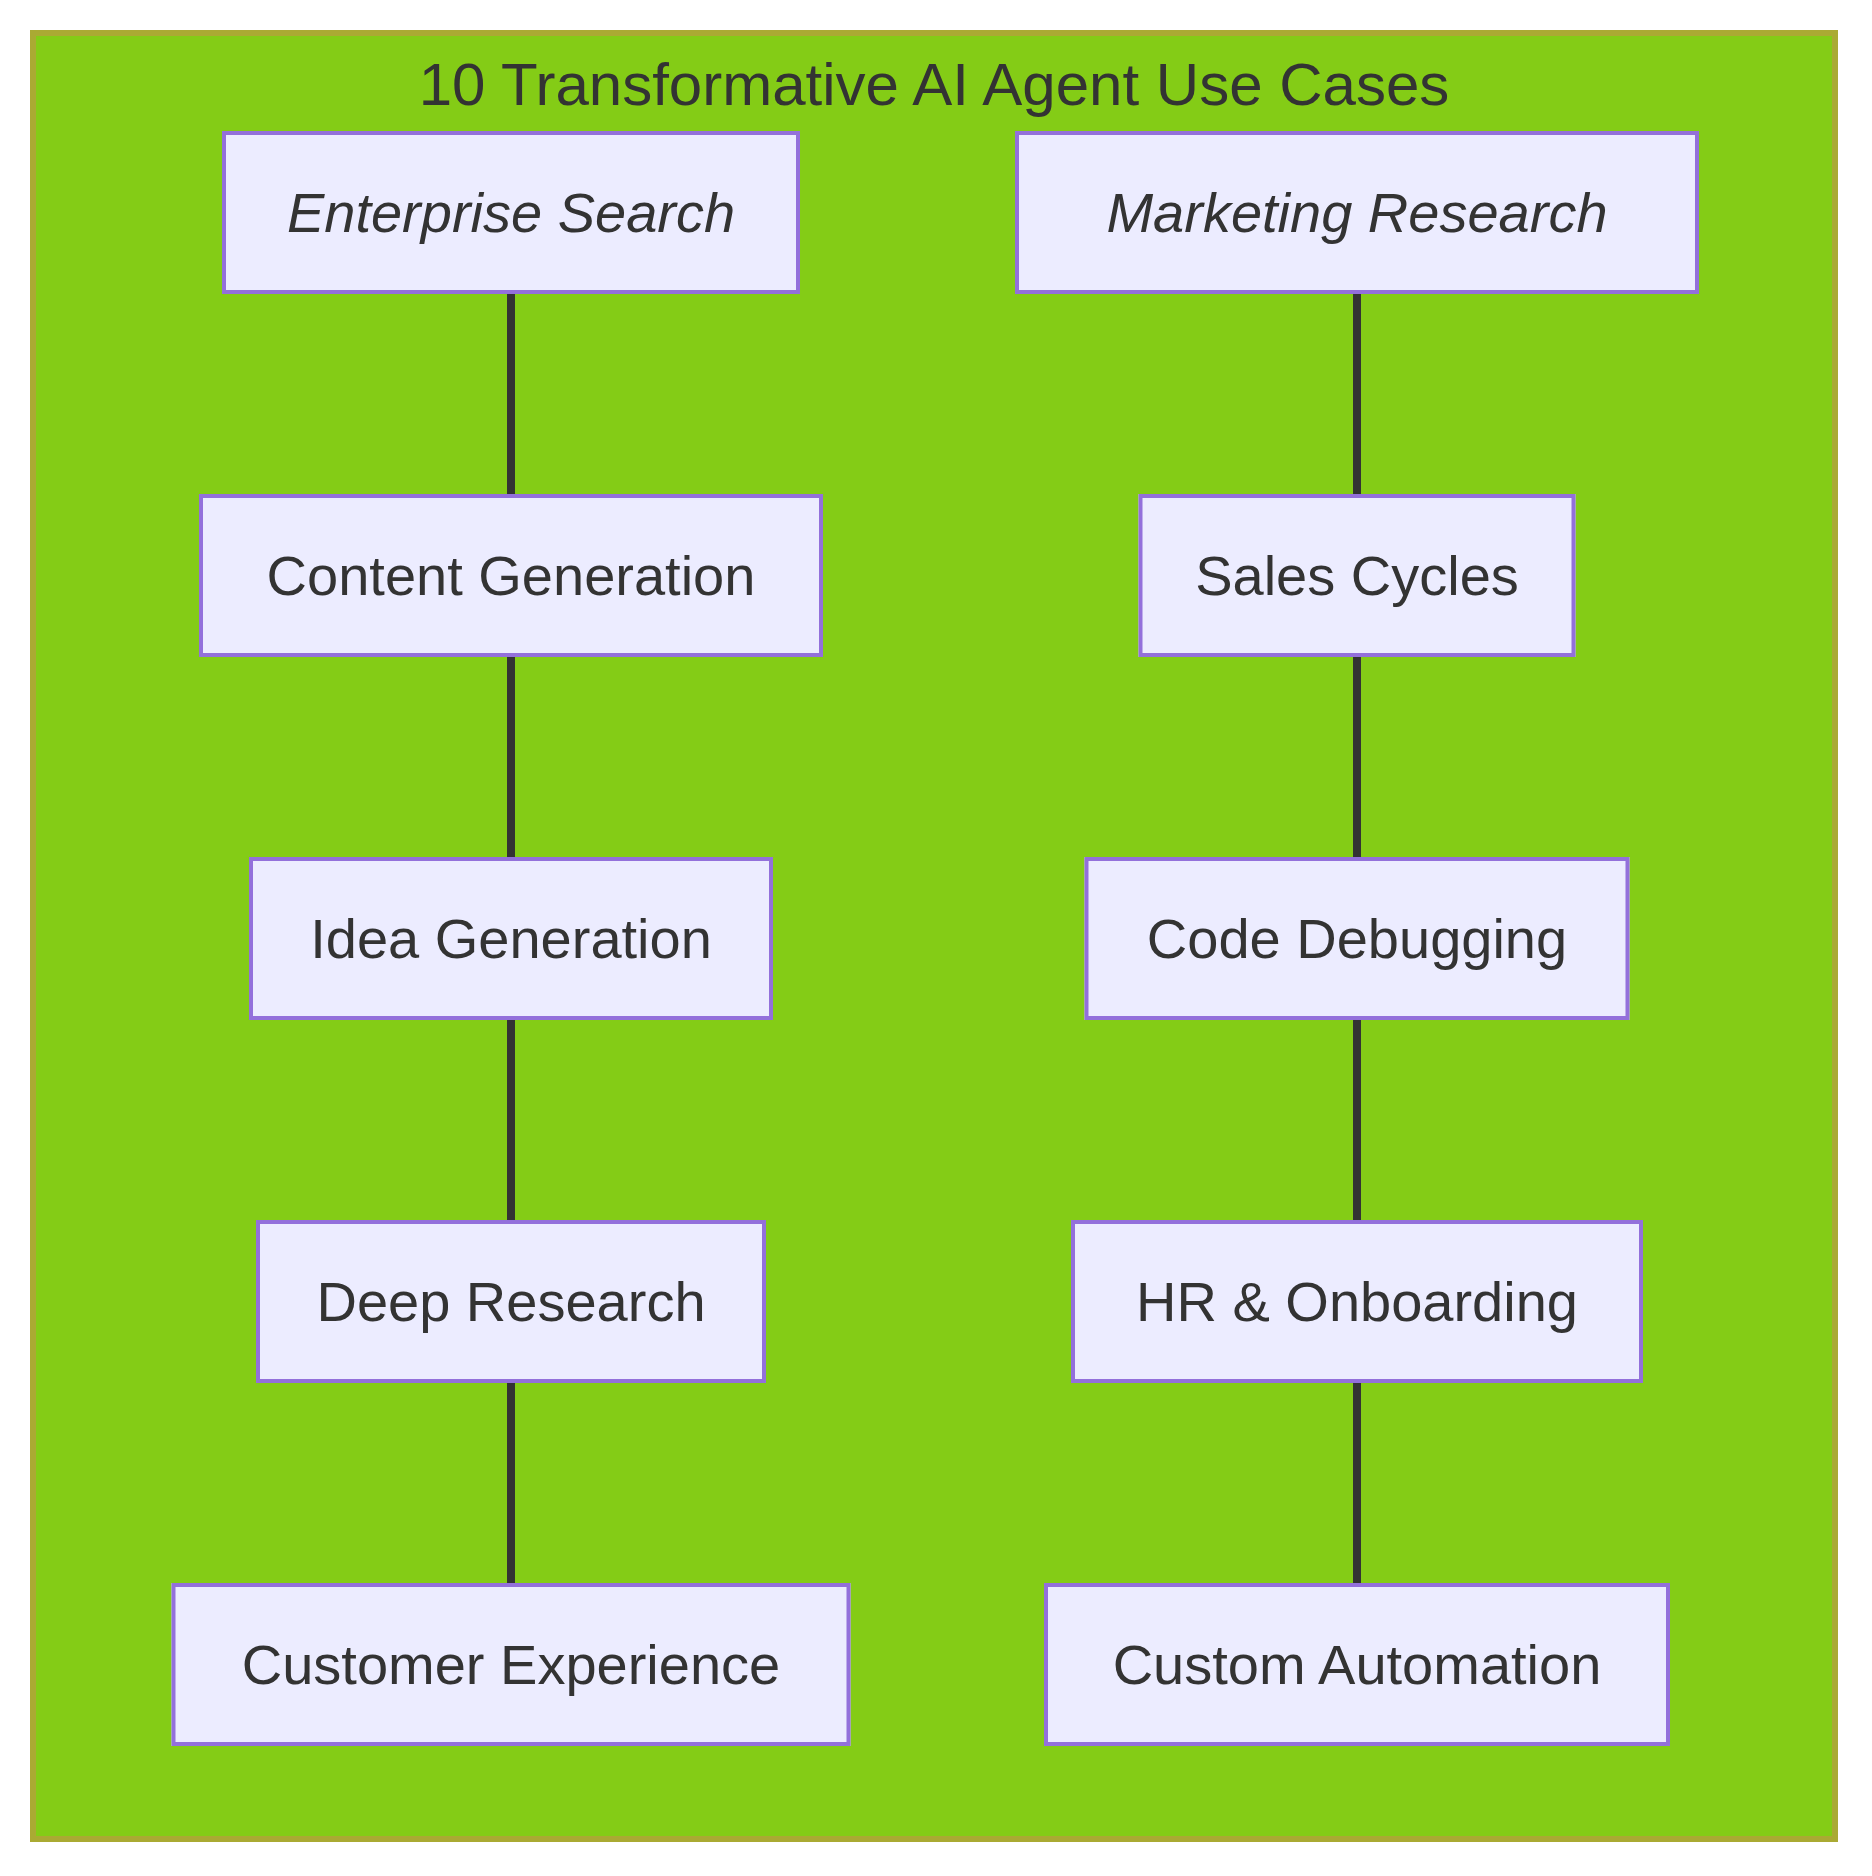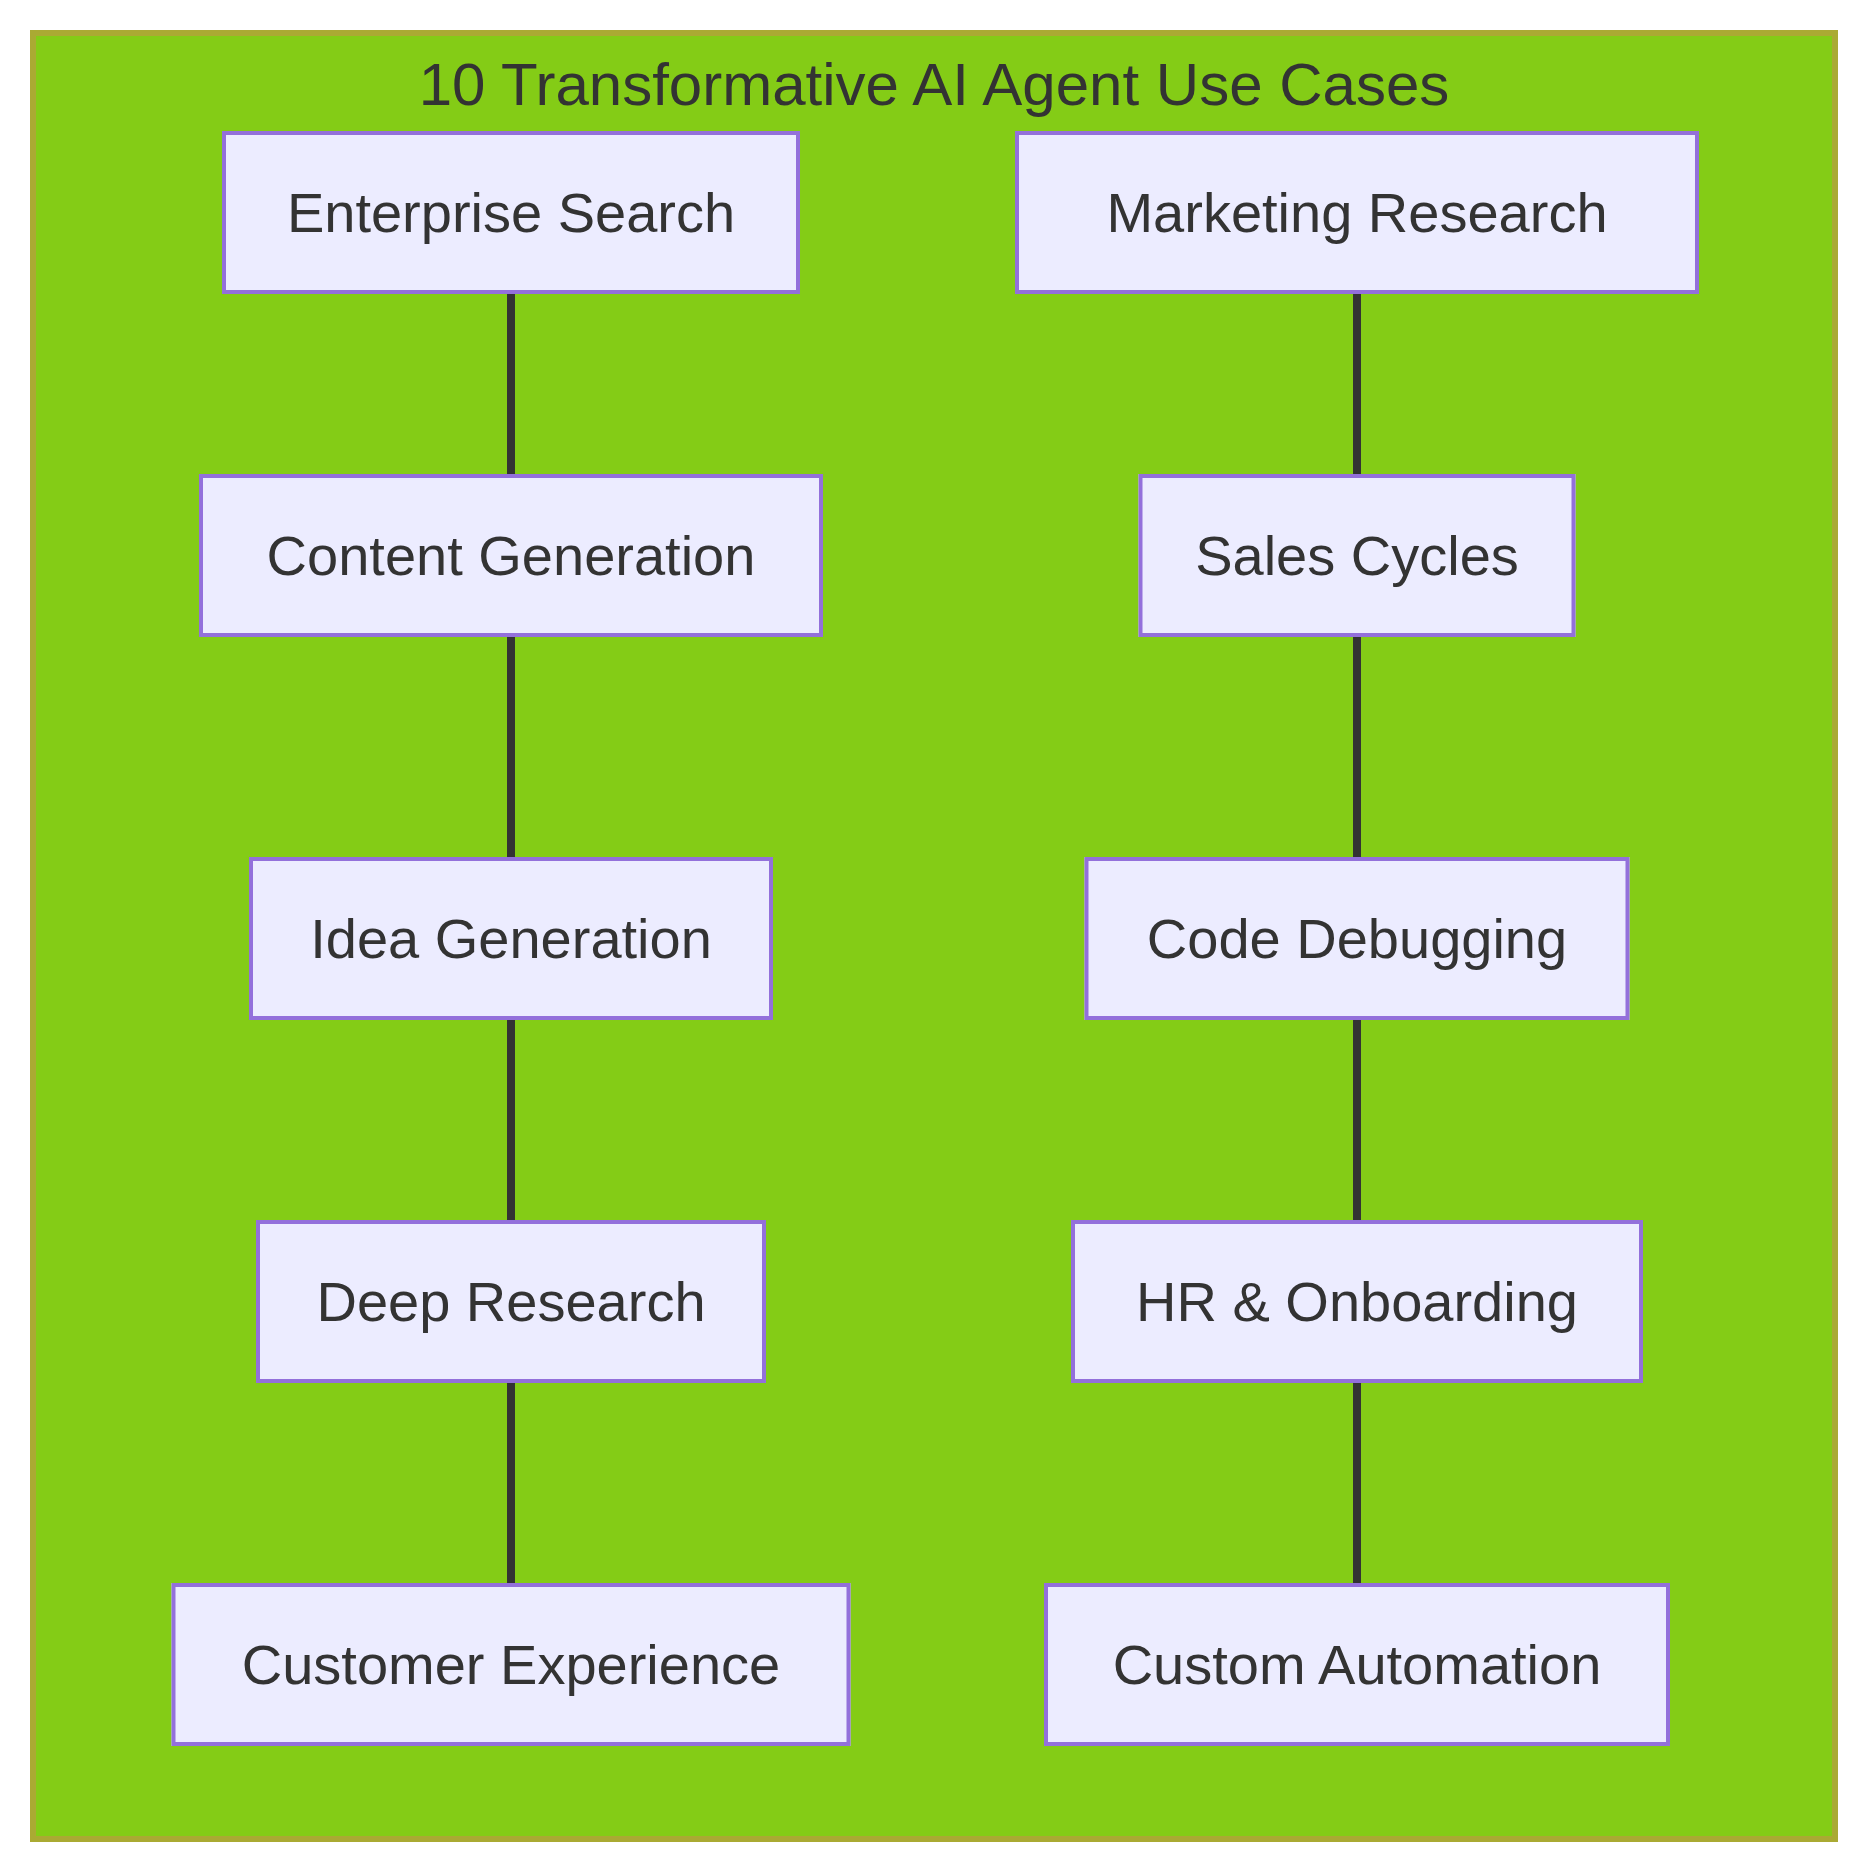--- a/index.html
+++ b/index.html
@@ -61,22 +61,22 @@
     background: #ececff;
     border: 4px solid #9370db;
     display: flex;
     align-items: center;
     justify-content: center;
     font-size: 56px;
     color: #333333;
     white-space: nowrap;
     text-align: center;
   }
-  .row-0 { top: 0;      }
-  .row-1 { top: 343px;  }
+  .row-0 { top: 0; font-style: italic;      }
+  .row-1 { top: 363px;  }
   .row-2 { top: 726px;  }
   .row-3 { top: 1089px; }
   .row-4 { top: 1452px; }
   
   .w-es { width: 578px; }
   .w-cg { width: 624px; }
   .w-ig { width: 524px; }
   .w-dr { width: 510px; }
   .w-ce { width: 679px; }
   .w-mc { width: 684px; }

